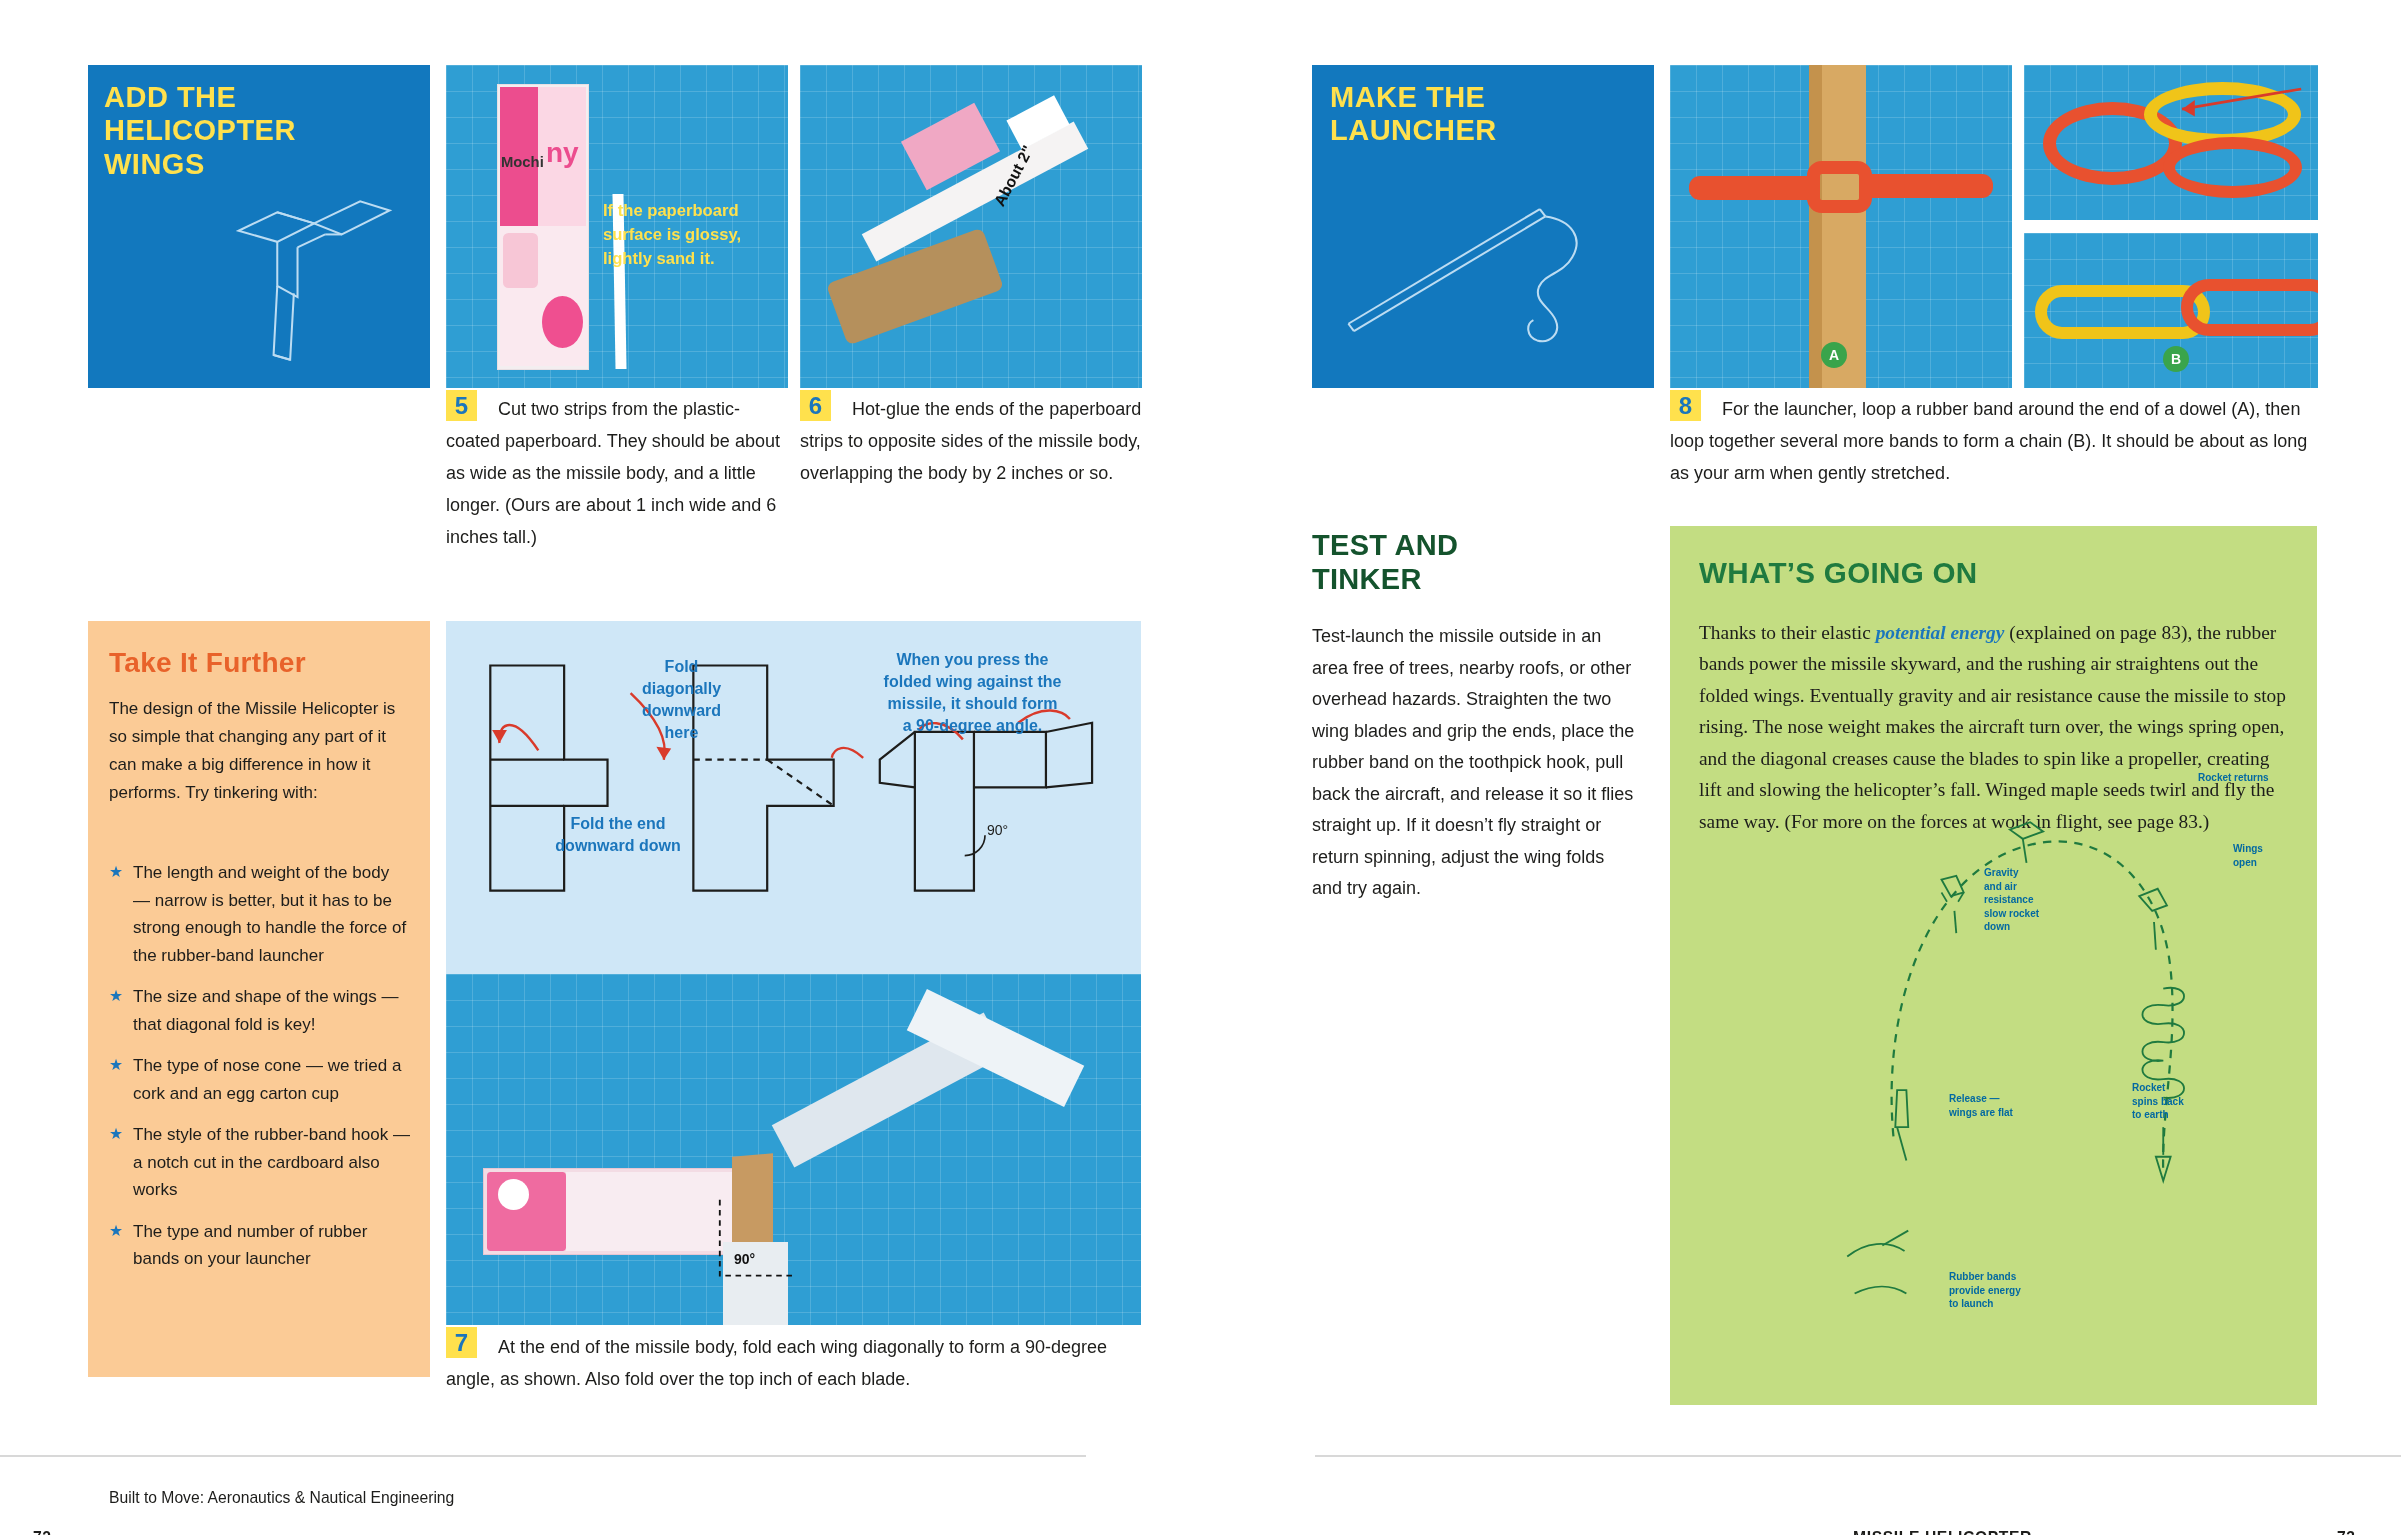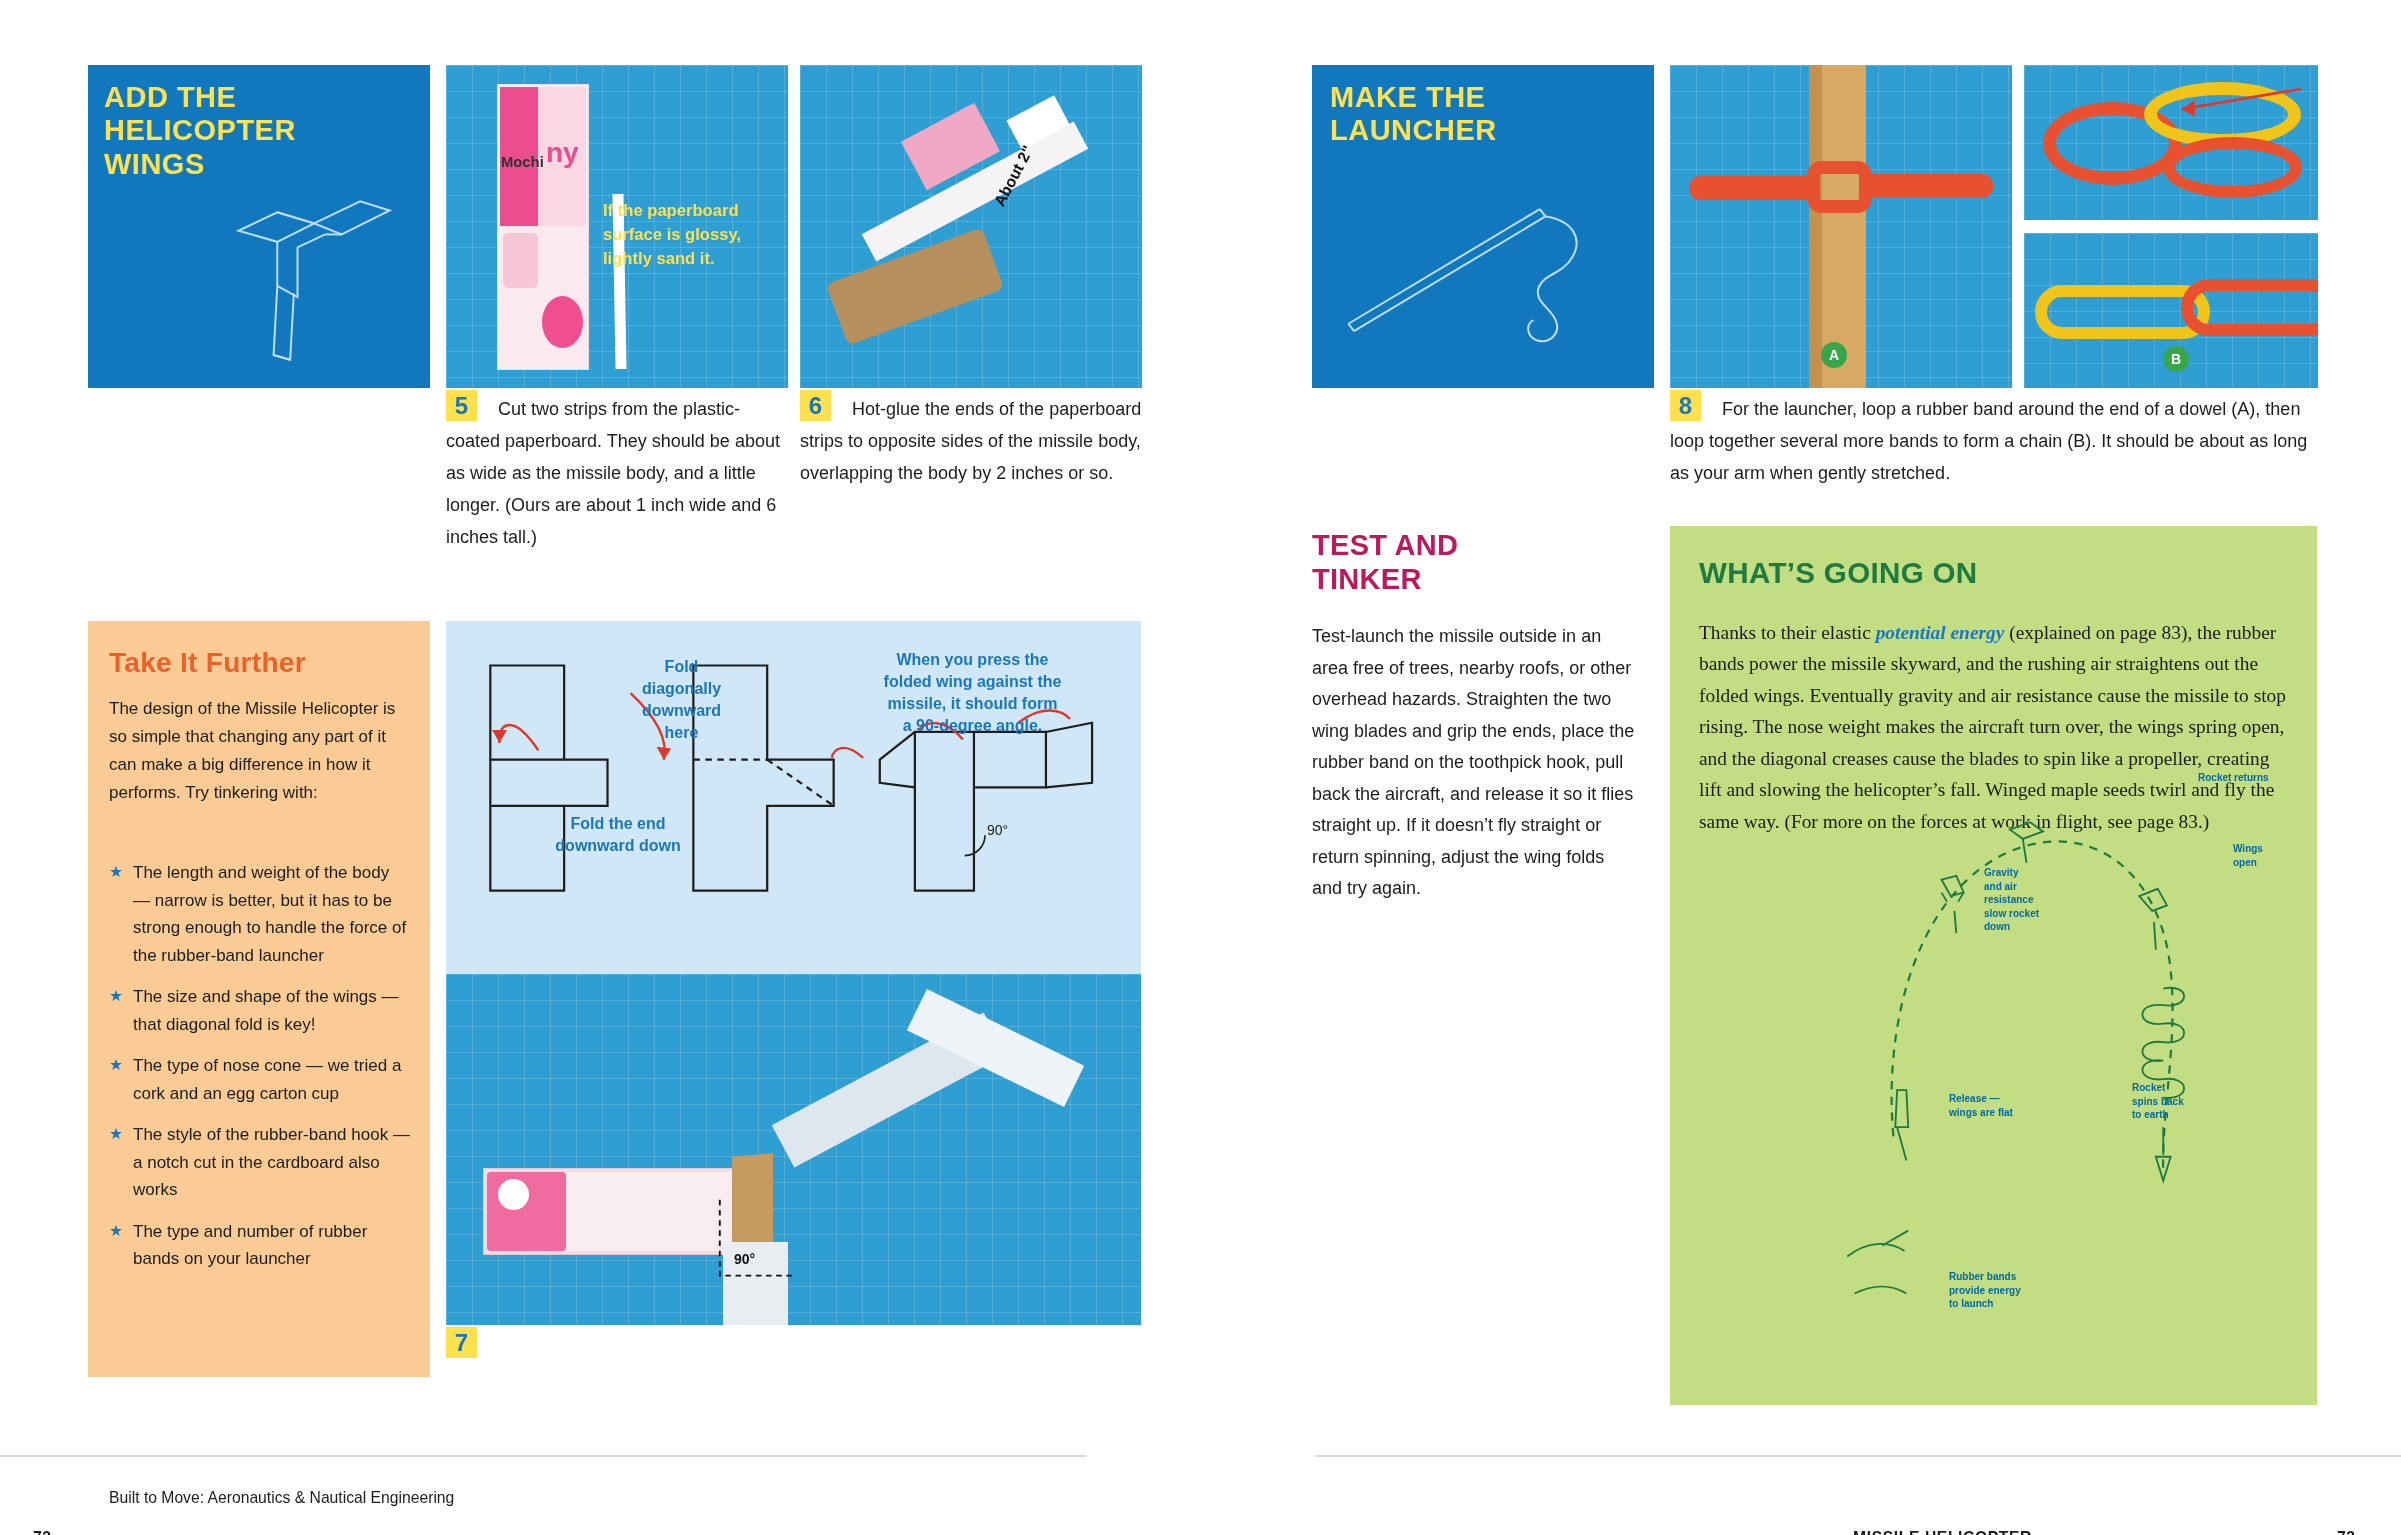--- a/index.html
+++ b/index.html
@@ -33,21 +33,21 @@
   .sect-head {
     position: absolute;
     color: #ffe14d;
     font-weight: bold;
     letter-spacing: 0.5px;
     line-height: 1.15;
     font-size: 29px;
   }
   .blue-head {
     position: absolute;
-    color: #be185d;
+    color: #14532d;
     font-weight: bold;
     font-size: 29px;
     line-height: 1.18;
     letter-spacing: 0.3px;
   }
   .orange-head {
     position: absolute;
     color: #e8622a;
     font-weight: bold;
     font-size: 28px;
@@ -284,20 +284,21 @@
     <div style="position:absolute;left:277px;top:268px;width:65px;height:185px;background:#e8edf1;"></div>
     <div style="position:absolute;left:323px;top:92px;width:240px;height:48px;background:#dfe7ee;transform:rotate(-28deg);"></div>
     <div style="position:absolute;left:462px;top:51px;width:175px;height:46px;background:#eef3f7;transform:rotate(26deg);"></div>
     <svg style="position:absolute;left:259px;top:222px;" width="111" height="102" viewBox="0 0 120 110">
       <path d="M16,4 L16,86 L96,86" fill="none" stroke="#111" stroke-width="2" stroke-dasharray="6,5"></path>
     </svg>
     <div style="position:absolute;left:288px;top:277px;color:#111;font-size:14px;font-weight:bold;">90°</div>
   </div>
 
   <div class="step-num" style="left:446px; top:1327px;">7</div>
+  <div class="caption" style="left:446px; top:1331px; width:683px; text-indent:52px;">At the end of the missile body, fold each wing diagonally to form a 90-degree angle, as shown. Also fold over the top inch of each blade.</div>
 
   <div class="photo blue-panel" style="left:1312px; top:65px; width:342px; height:323px;"></div>
   <div class="sect-head" style="left:1330px; top:81px; width:314px; white-space:pre-line;">MAKE THE
 LAUNCHER</div>
   <svg style="position:absolute; left:1341px; top:185px; width:296px; height:185px;" viewBox="0 0 320 200" width="296" height="185">
     <g fill="none" stroke="#bcdcf2" stroke-width="2.2">
       <path d="M8,150 L215,26"></path>
       <path d="M14,158 L221,34"></path>
       <path d="M8,150 L14,158"></path>
       <path d="M215,26 L221,34"></path>

